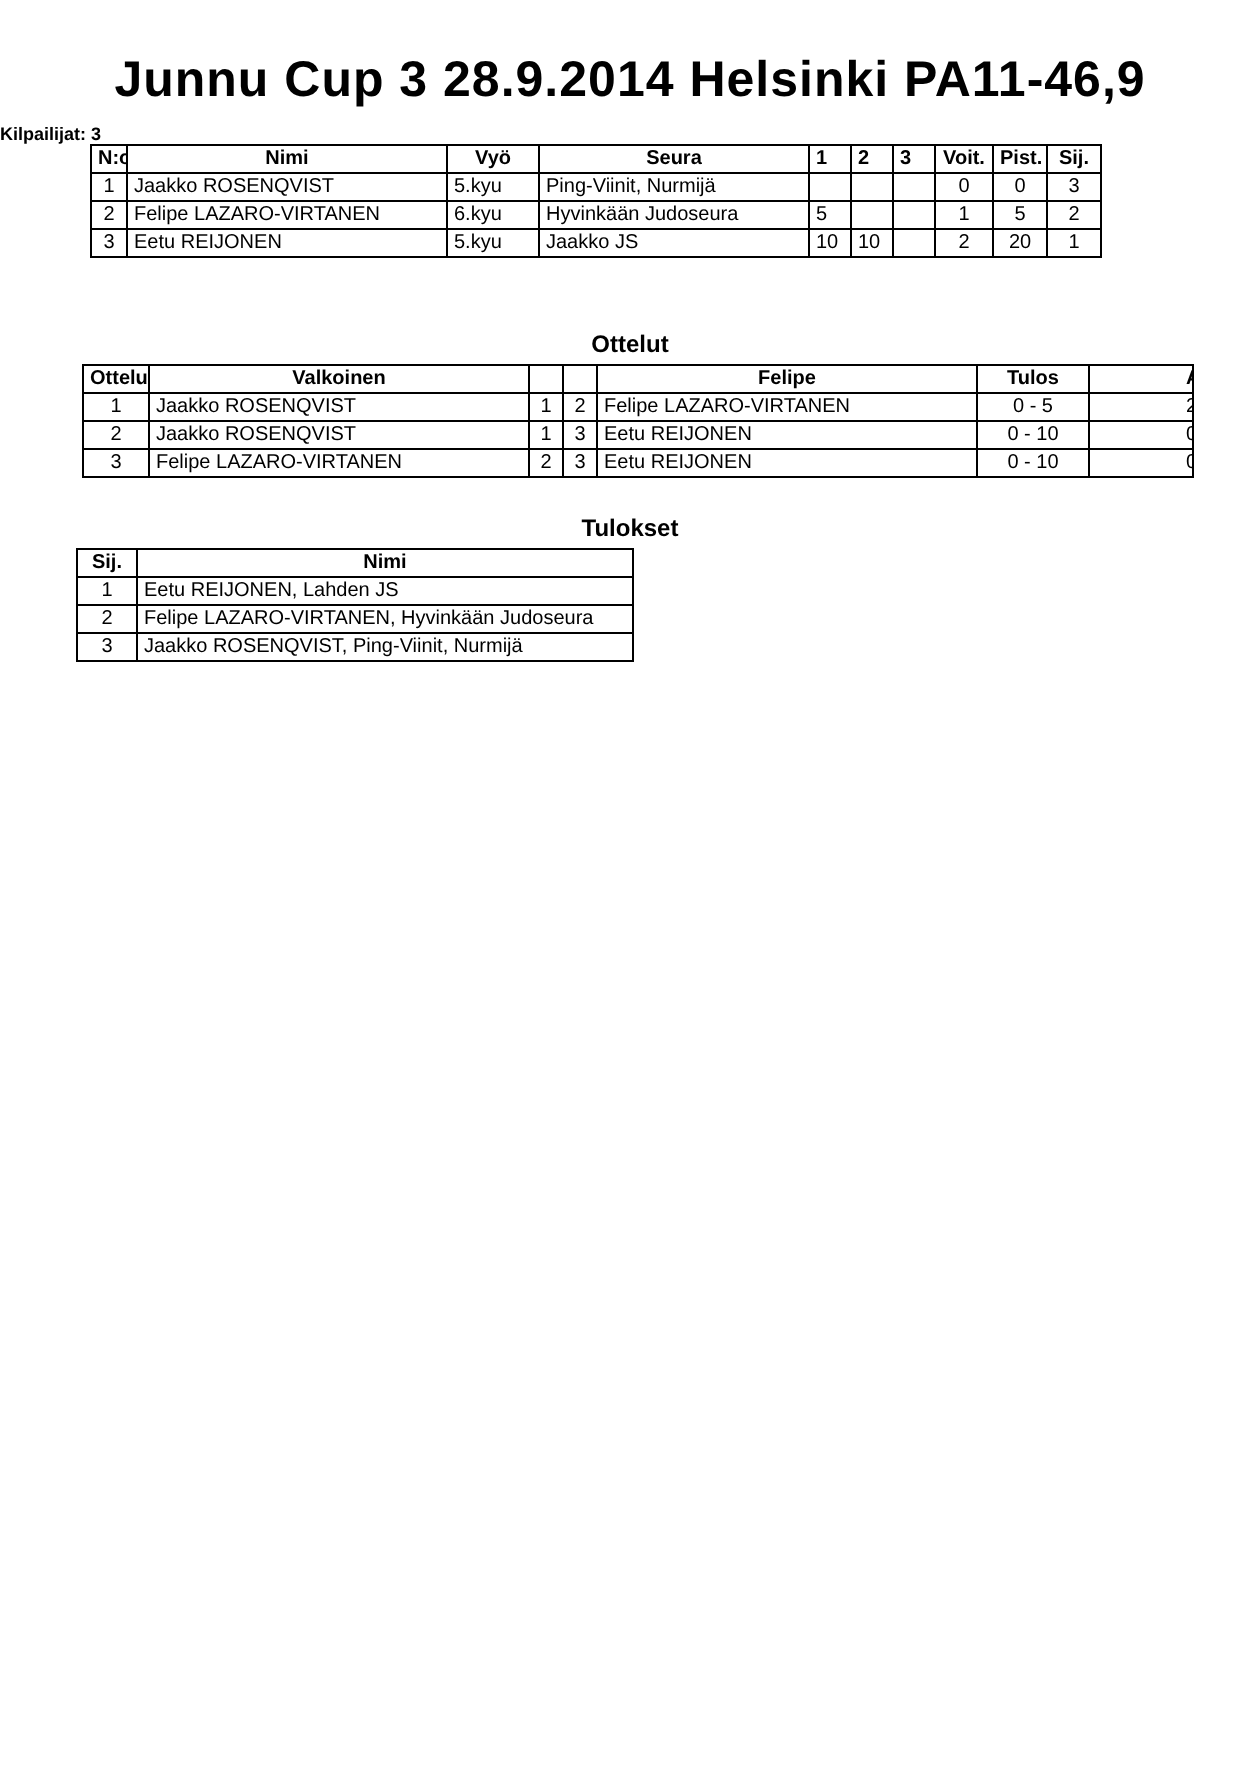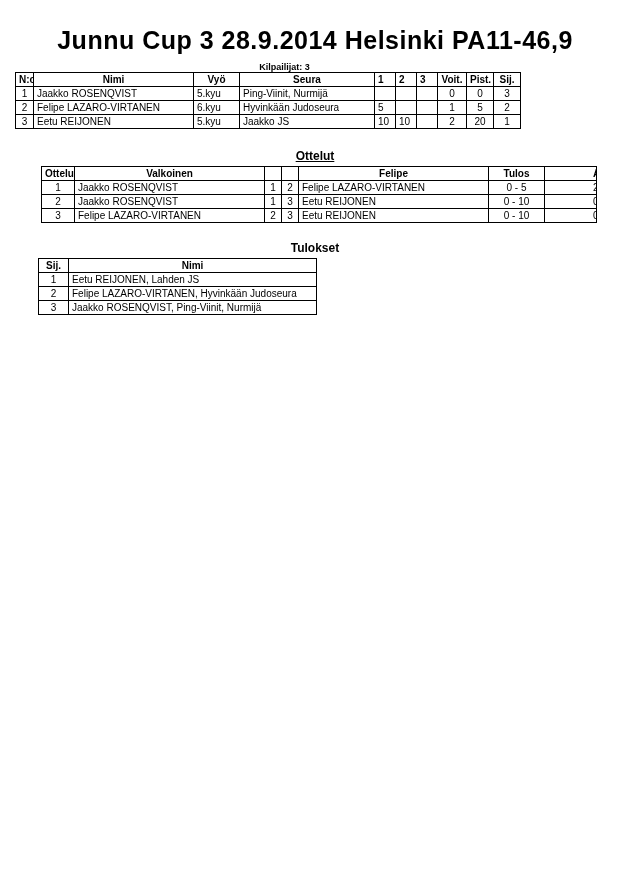--- a/index.html
+++ b/index.html
@@ -23,21 +23,21 @@
   }
   .title {
     text-align: center;
     font-size: 25px;
     font-weight: bold;
     letter-spacing: 0.5px;
     margin: 26px 0 0 0;
     padding: 0 10px;
   }
   .entrants-count {
-    text-align: center;
+    text-align: left;
     font-size: 9px;
     font-weight: bold;
     margin: 7px 61px 0 0;
   }
   .section-title {
     text-align: center;
     font-size: 12px;
     font-weight: bold;
     margin: 9px 0 3px 0;
   }
@@ -55,21 +55,21 @@
     overflow: hidden;
     white-space: nowrap;
   }
   th {
     font-weight: bold;
     text-align: center;
   }
 
   
   .tbl-competitors {
-    margin-left: 15px;
+    margin-left: 45px;
     width: 489px;
   }
   .tbl-competitors .c-no      { width: 18px; text-align: center; }
   .tbl-competitors .c-name    { width: 160px; text-align: left; }
   .tbl-competitors .c-belt    { width: 46px; text-align: left; }
   .tbl-competitors .c-club    { width: 135px; text-align: left; }
   .tbl-competitors .c-m       { width: 21px; text-align: left; }
   .tbl-competitors .c-voit    { width: 29px; text-align: center; }
   .tbl-competitors .c-pist    { width: 27px; text-align: center; }
   .tbl-competitors .c-sij     { width: 27px; text-align: center; }
@@ -93,21 +93,21 @@
 
   
   .tbl-results {
     margin-left: 38px;
     width: 278px;
   }
   .tbl-results .r-pos  { width: 30px; text-align: center; }
   .tbl-results .r-name { width: 248px; text-align: left; }
   .tbl-results th.r-name { text-align: center; }
 
-  .title-matches { margin-top: 20px; text-decoration: underline; }
+  .title-matches { margin-top: 36px; }
   .title-results { margin-top: 18px; }
 </style>
 </head>
 <body>
 
 <div class="page">
 
   <div class="title">Junnu Cup 3  28.9.2014  Helsinki   PA11-46,9</div>
   <div class="entrants-count">Kilpailijat: 3</div>
 

